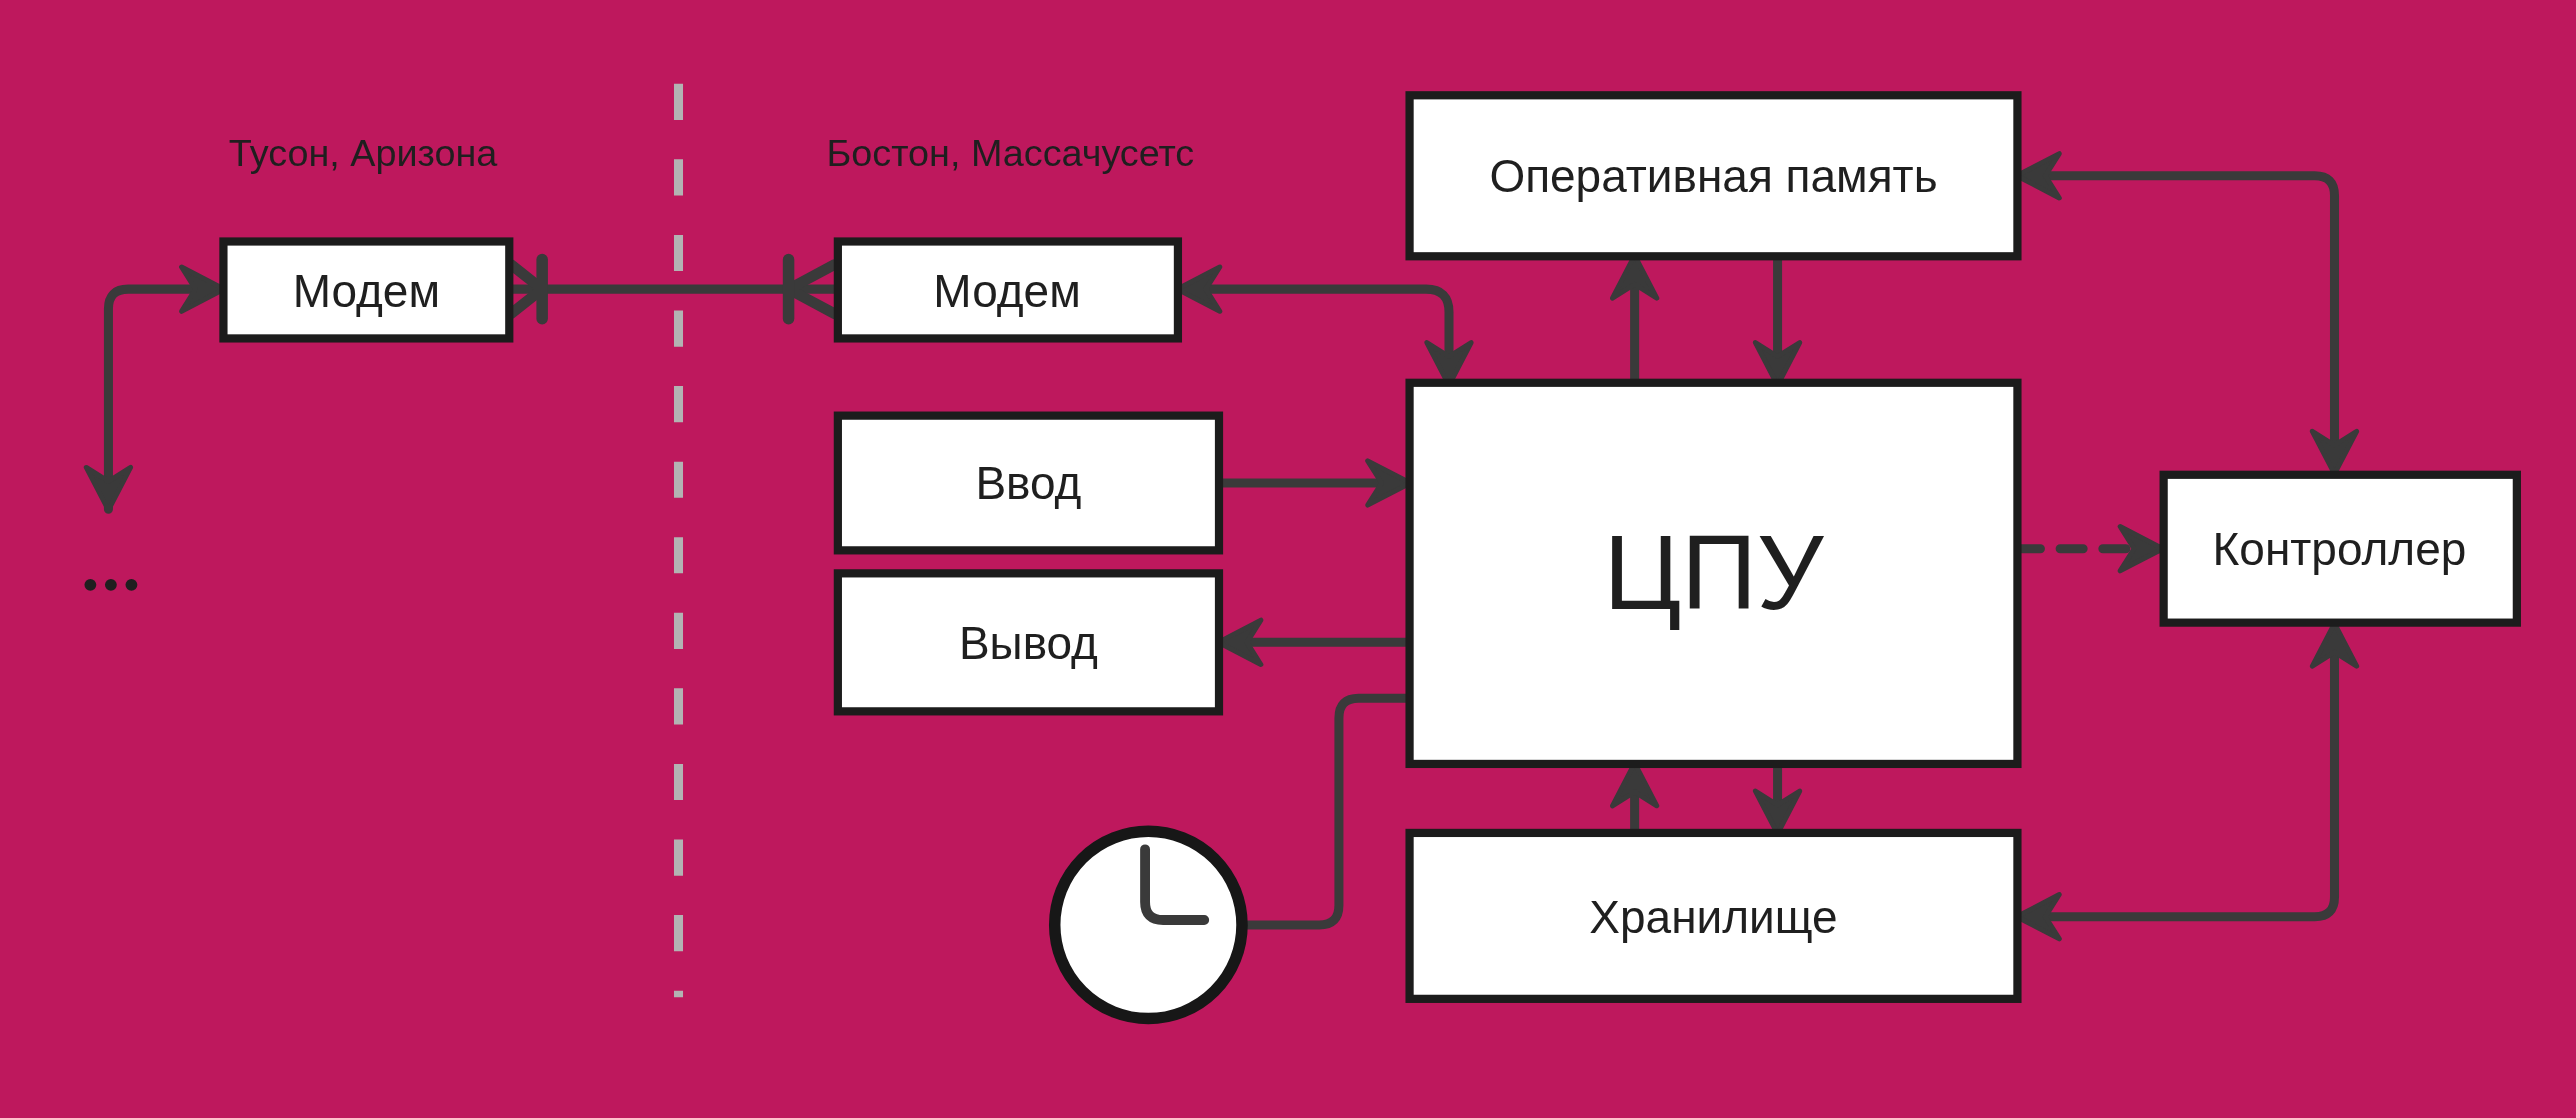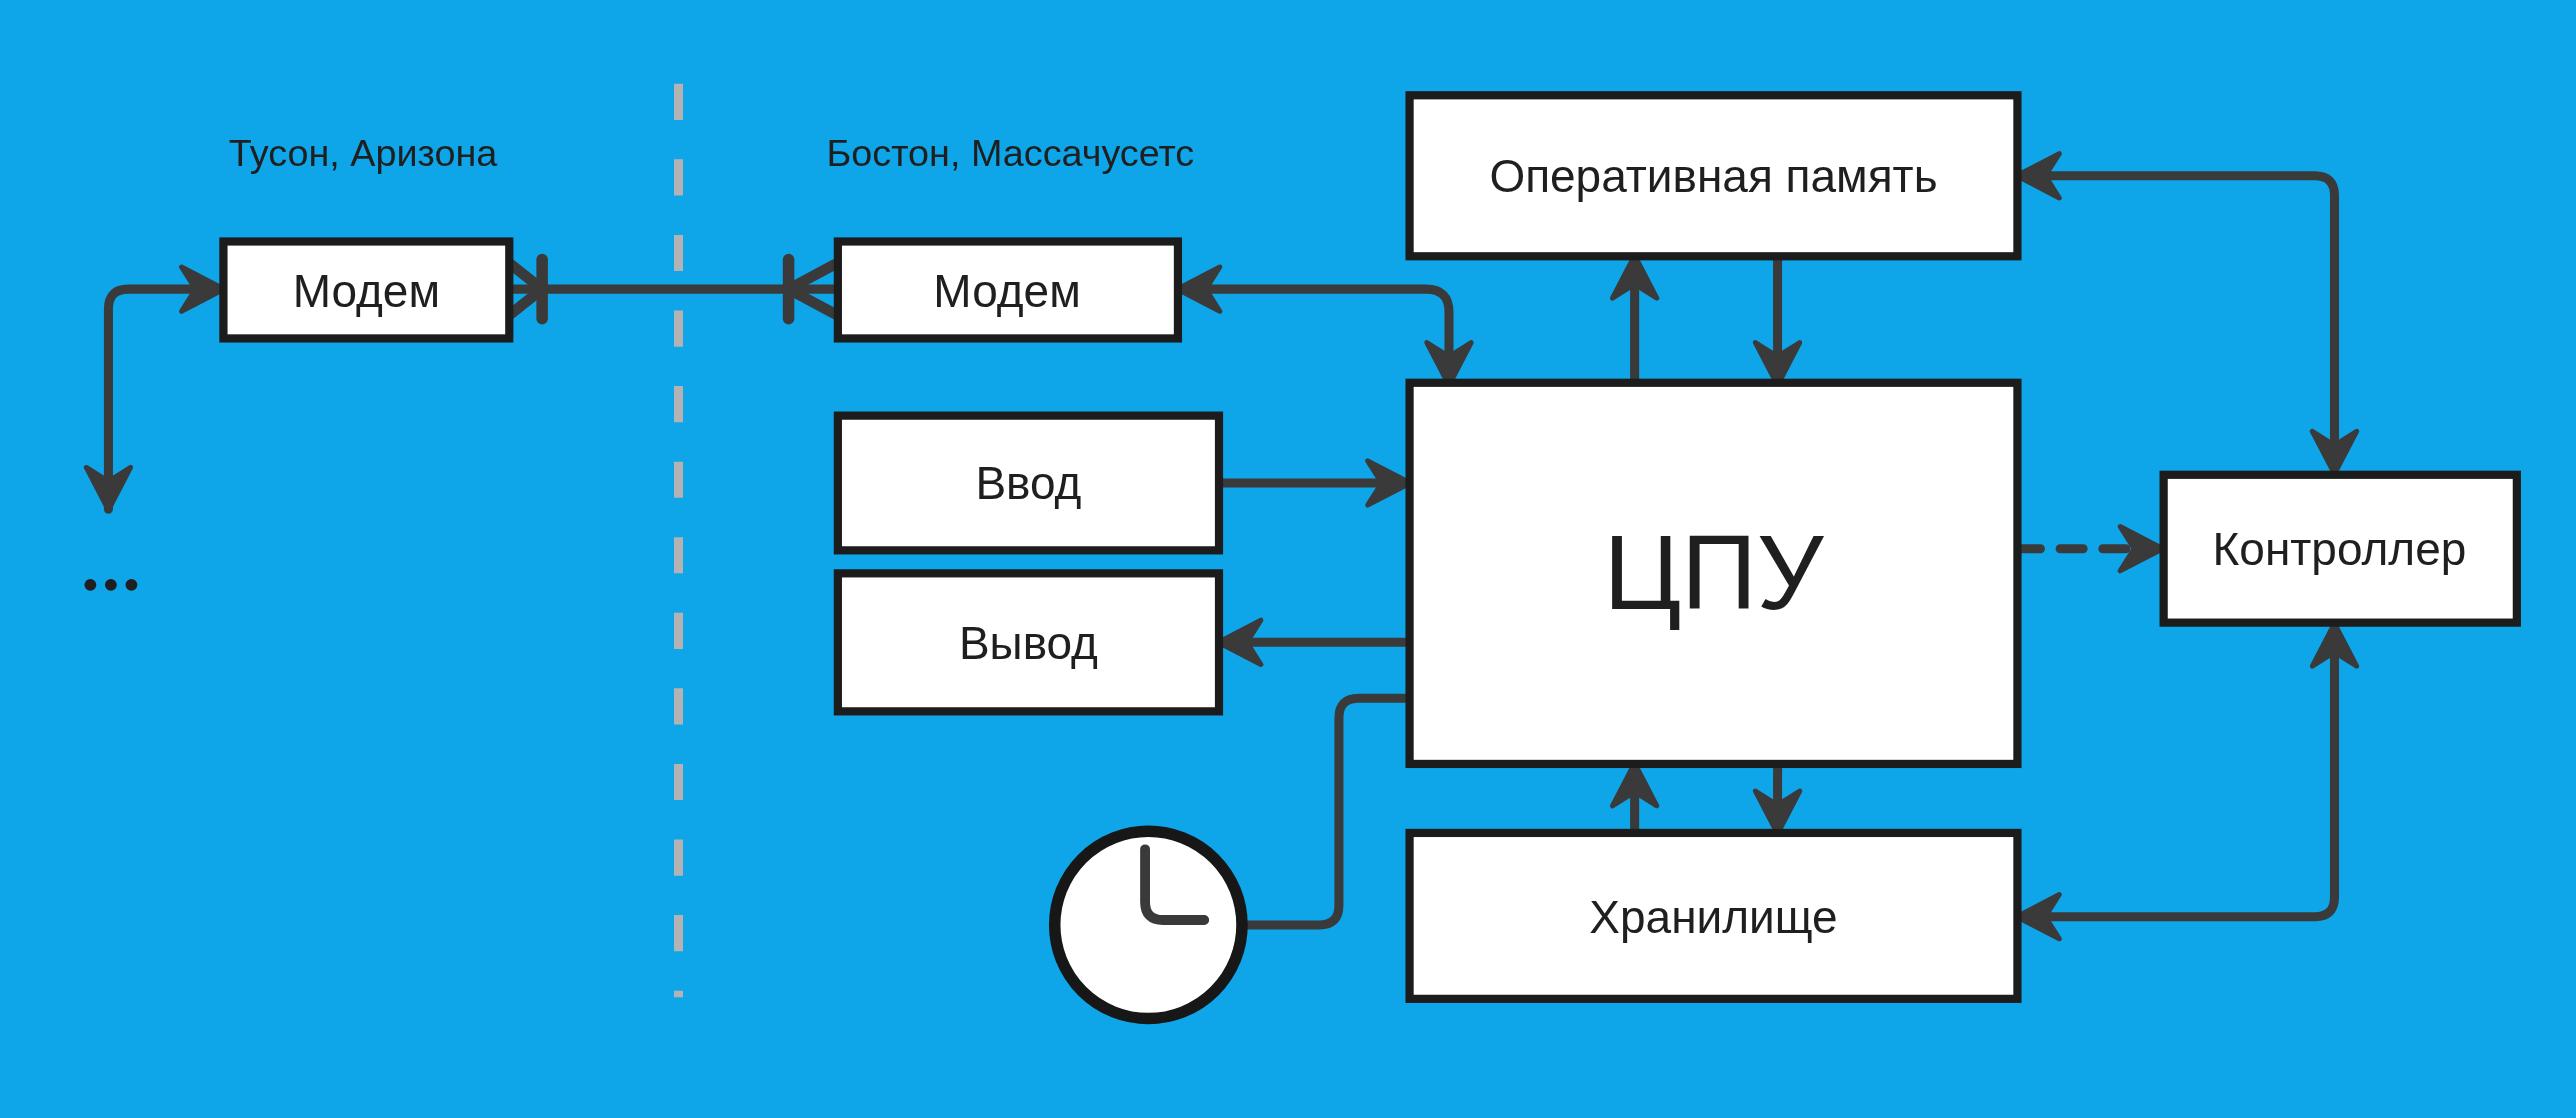--- a/index.html
+++ b/index.html
@@ -2,21 +2,21 @@
 <html style="font-size:9.7px"><head>
 <meta charset="utf-8">
 <style>
   html, body {
     margin: 0;
     padding: 0;
     background: #ffffff;
   }
   .diagram-wrap {
     width: 100%;
-    background: #0ea5e9;
+    background: #be185d;
   }
   svg { display: block; width: 100%; height: auto; }
   text {
     font-family: "Liberation Sans", "DejaVu Sans", sans-serif;
     fill: #1f1f1f;
   }
   .region-label { font-size: 23px; }
   .node-label  { font-size: 28px; }
   .cpu-label   { font-size: 64px; }
   .node-box { fill: #ffffff; stroke: #1c1c1c; stroke-width: 5; }

